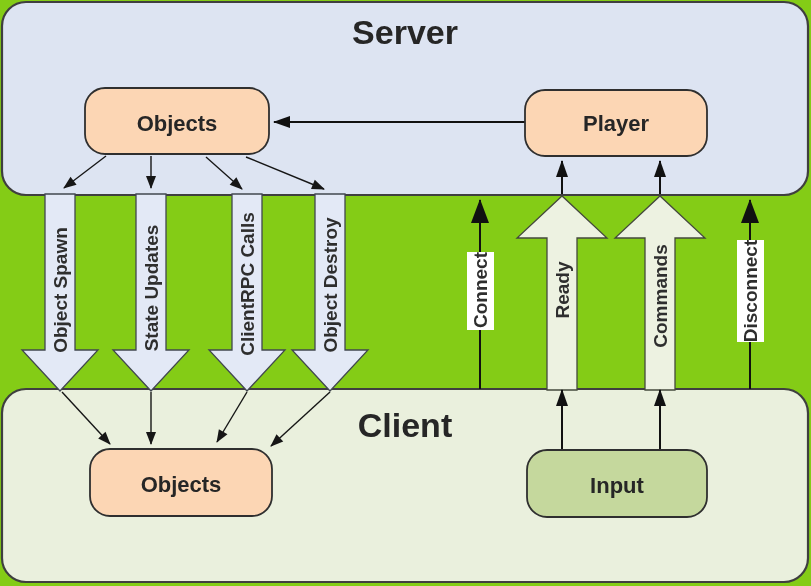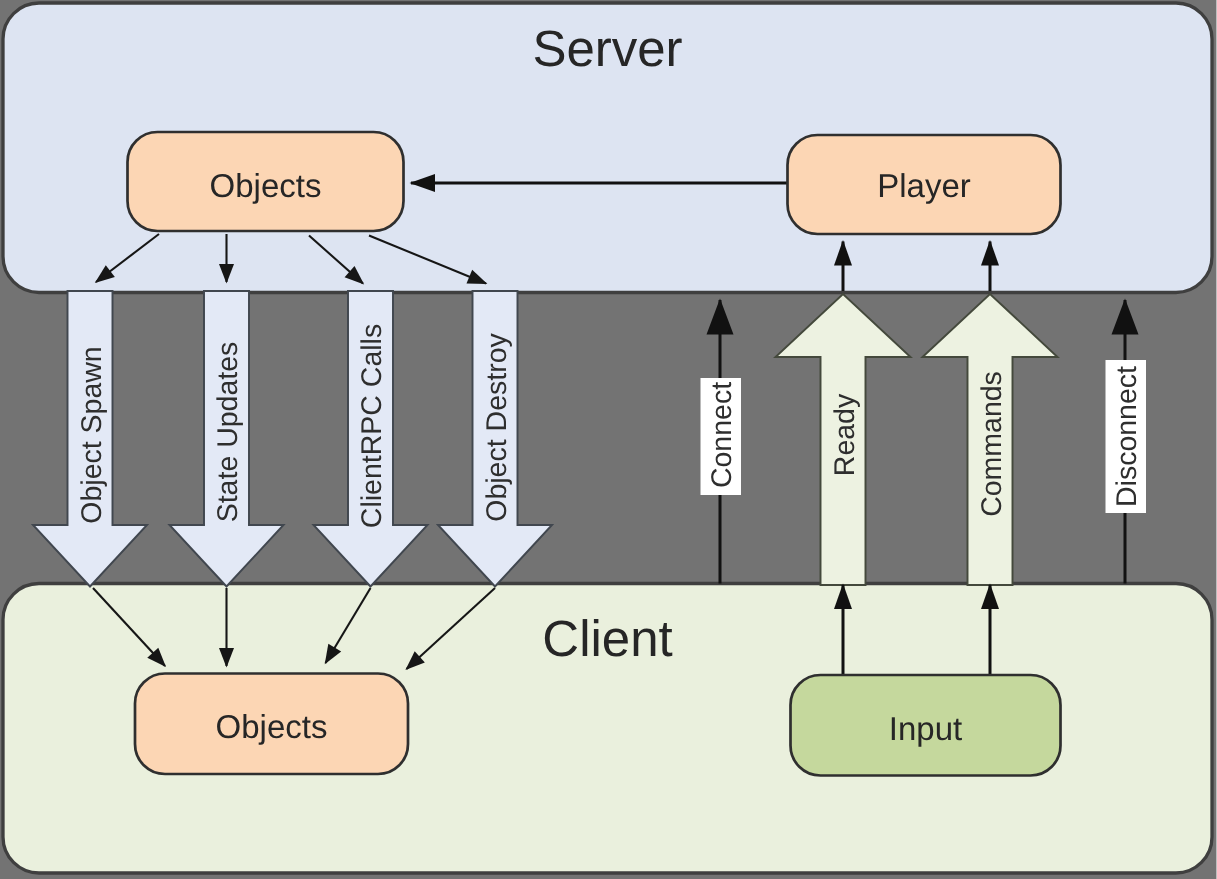--- a/index.html
+++ b/index.html
@@ -1,22 +1,23 @@
 <!DOCTYPE html>
 <html><head>
 <meta charset="utf-8">
 <style>
   html, body { margin: 0; padding: 0; background: #ffffff; }
   .canvas {
     position: relative;
     width: 811px;
     height: 586px;
-    background: #737373;
+    background: #84cc16;
     outline: 1px solid #b5b5b5;
     font-family: "Liberation Sans", sans-serif;
+    font-weight: bold;
   }
   svg text {
     font-family: "Liberation Sans", sans-serif;
     fill: #262626;
   }
   .zone-title { font-size: 34px; }
   .node-label { font-size: 22px; text-anchor: middle; }
   .vlabel { font-size: 19px; text-anchor: middle; fill: #2e2e2e; }
   .connector { stroke: #111111; stroke-width: 2; fill: none; }
   .fanline { stroke: #161616; stroke-width: 1.4; fill: none; }

